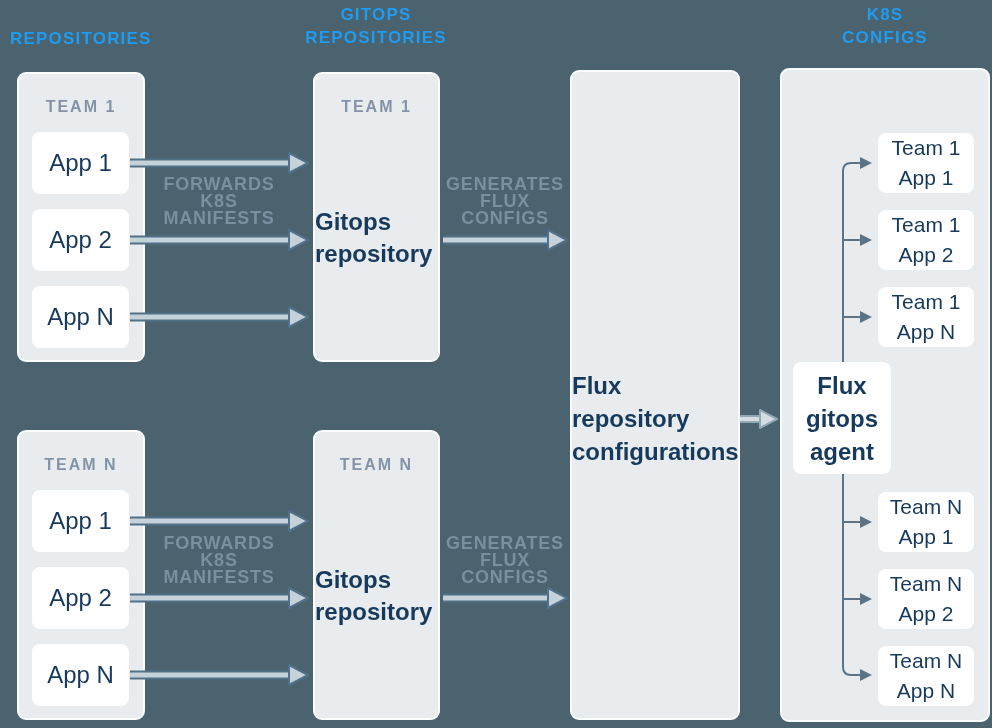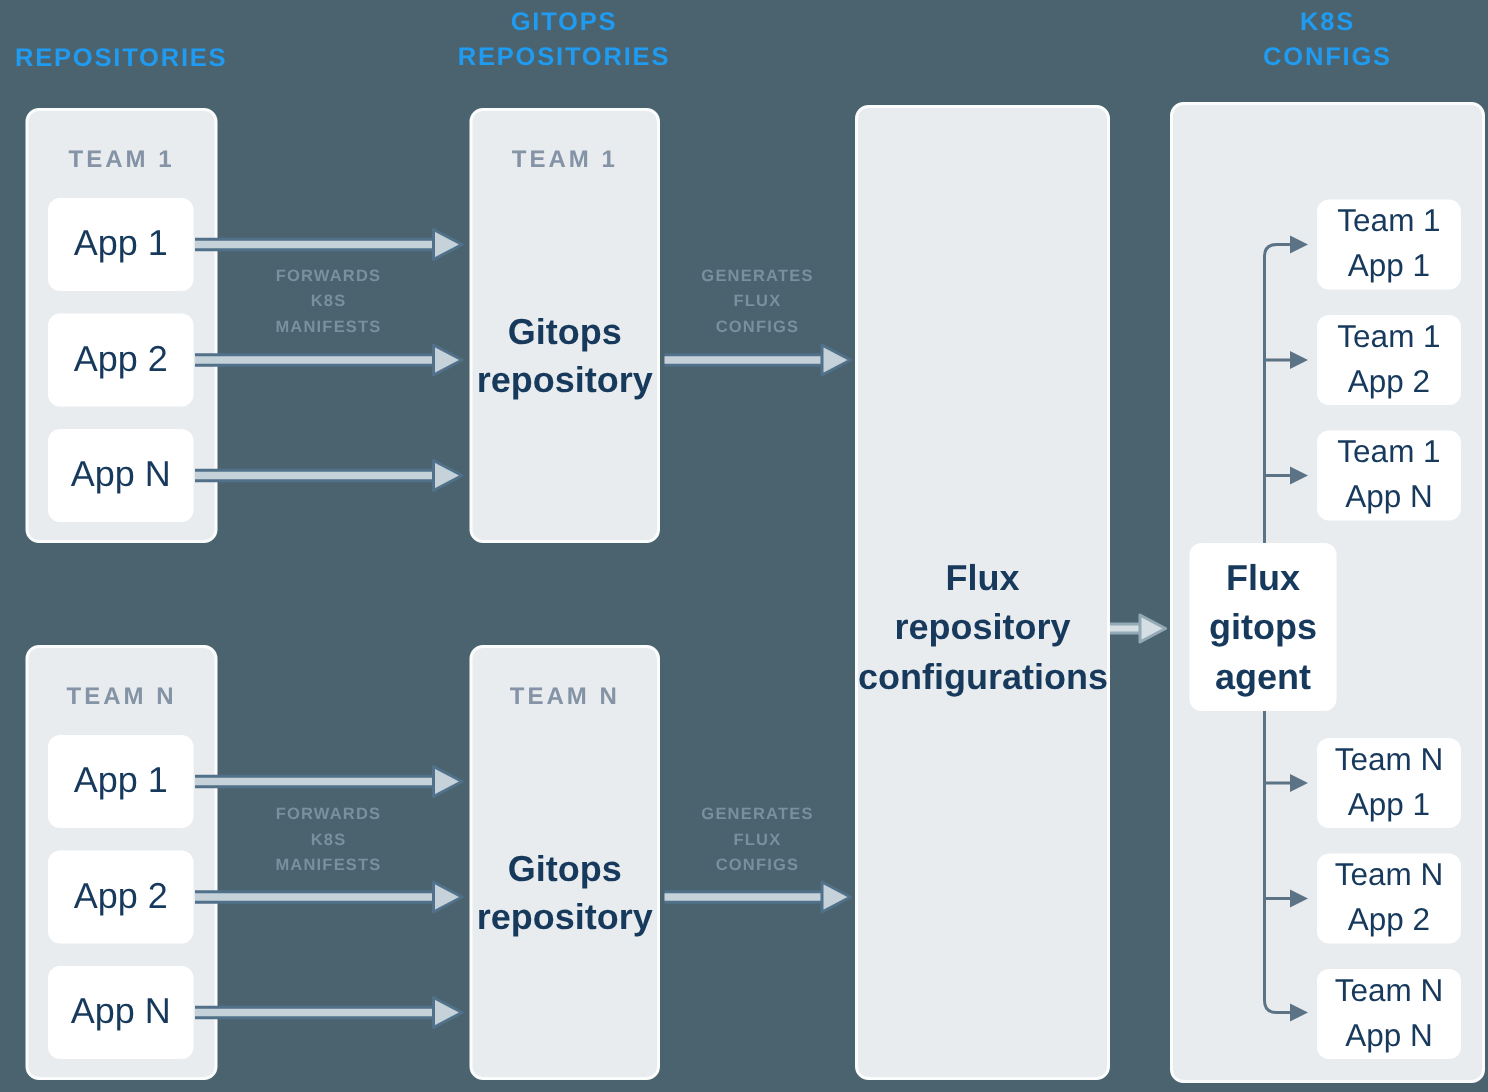--- a/index.html
+++ b/index.html
@@ -38,38 +38,38 @@
     position:absolute;background:var(--panel);
     border:2px solid var(--panel-border);
     border-radius:9px;box-sizing:border-box;
   }
   .team-label{
     position:absolute;left:0;right:0;top:24px;text-align:center;
     color:var(--team-label);font-size:16px;font-weight:bold;letter-spacing:2px;
     white-space:nowrap;
   }
   .panel-text{
-    position:absolute;left:0;right:0;text-align:center;
+    position:absolute;left:0;right:0;text-align:left;
     color:var(--navy);font-weight:bold;font-size:24px;line-height:32px;
   }
 
   
   .card{
     position:absolute;background:var(--card);border-radius:8px;z-index:3;
     display:flex;flex-direction:column;align-items:center;justify-content:center;
     color:var(--navy);text-align:center;
   }
   .app-card{font-size:24px;font-weight:500;}
   .k8s-card{font-size:21px;line-height:30px;font-weight:500;}
   .agent-card{font-size:24px;font-weight:bold;line-height:33px;}
 
   
   .arrow-label{
     position:absolute;z-index:2;text-align:center;
-    color:var(--muted-label);font-size:11px;font-weight:bold;
+    color:var(--muted-label);font-size:18px;font-weight:bold;
     letter-spacing:0.8px;line-height:17px;white-space:nowrap;
   }
 
   
   svg.arrows{position:absolute;left:0;top:0;z-index:2;}
   .ba-outer{stroke:var(--arrow-dark);stroke-width:9;fill:none;}
   .ba-inner{stroke:var(--arrow-light);stroke-width:5;fill:none;}
   .ba-head{fill:var(--arrow-light);stroke:var(--arrow-dark);stroke-width:2;stroke-linejoin:round;}
   .la-outer{stroke:var(--arrow-soft-dark);stroke-width:8;fill:none;}
   .la-inner{stroke:var(--arrow-soft-light);stroke-width:4;fill:none;}

